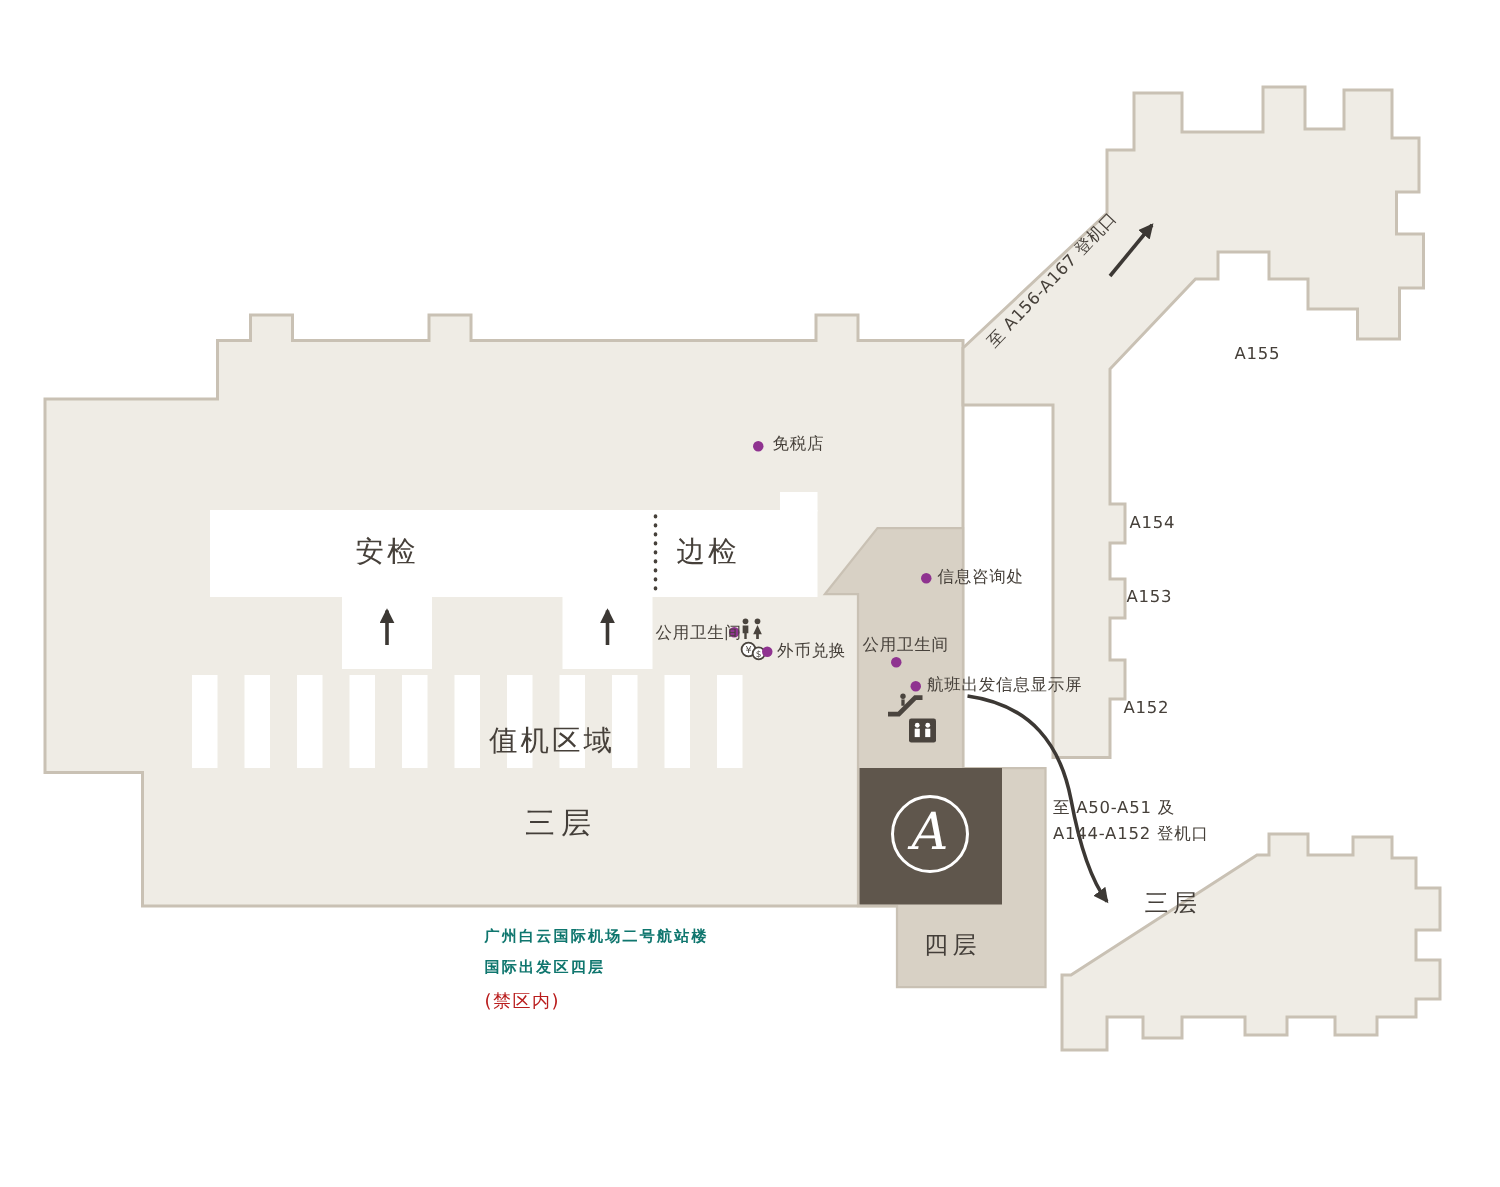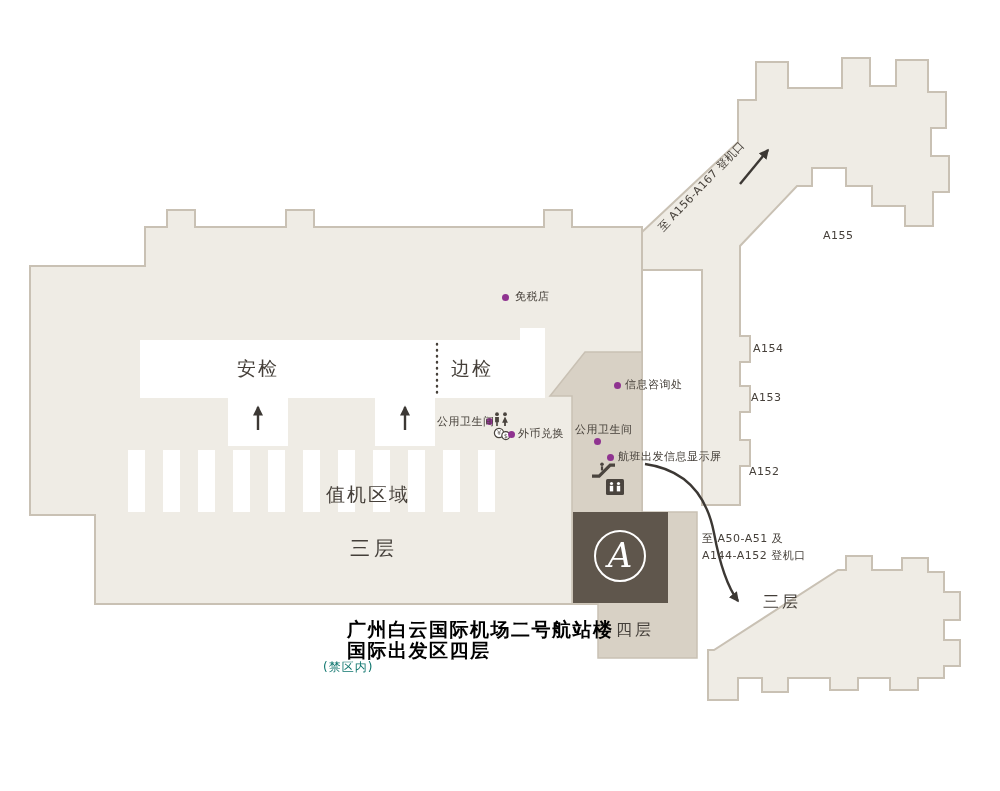--- a/index.html
+++ b/index.html
@@ -6,22 +6,22 @@
   .stage{position:relative;width:1000px;height:791px;background:#ffffff;
          font-family:"DejaVu Sans",sans-serif;overflow:hidden;}
   .stage svg{position:absolute;left:0;top:0;}
   .lbl{position:absolute;font-size:11px;color:#46403a;white-space:nowrap;
        letter-spacing:.5px;line-height:1.15;}
   .md{font-size:19px;letter-spacing:2px;text-align:right;}
   .lg{font-size:20px;letter-spacing:4px;color:#433e39;}
   .flr{font-size:16px;letter-spacing:3px;color:#433e39;}
   .dot{position:absolute;width:7px;height:7px;border-radius:50%;background:#8f3390;}
   .rot{transform:translate(-50%,-50%) rotate(-46.5deg);transform-origin:center;}
-  .t1{font-size:19px;font-weight:bold;letter-spacing:1.5px;color:#000000;margin-left:24px;}
-  .t3{font-size:12px;color:#0f766e;letter-spacing:1px;}
+  .t1{font-size:10px;font-weight:bold;letter-spacing:1.5px;color:#0f766e;}
+  .t3{font-size:12px;color:#b91c1c;letter-spacing:1px;}
   .logoA{position:absolute;left:620px;top:555px;transform:translate(-50%,-50%);
          font-family:"DejaVu Serif",serif;font-style:italic;font-size:34px;color:#ffffff;}
 </style>
 </head>
 <body>
 
 <div class="stage">
 
   <svg width="1000" height="791" viewBox="0 0 1000 791">
     <defs>

